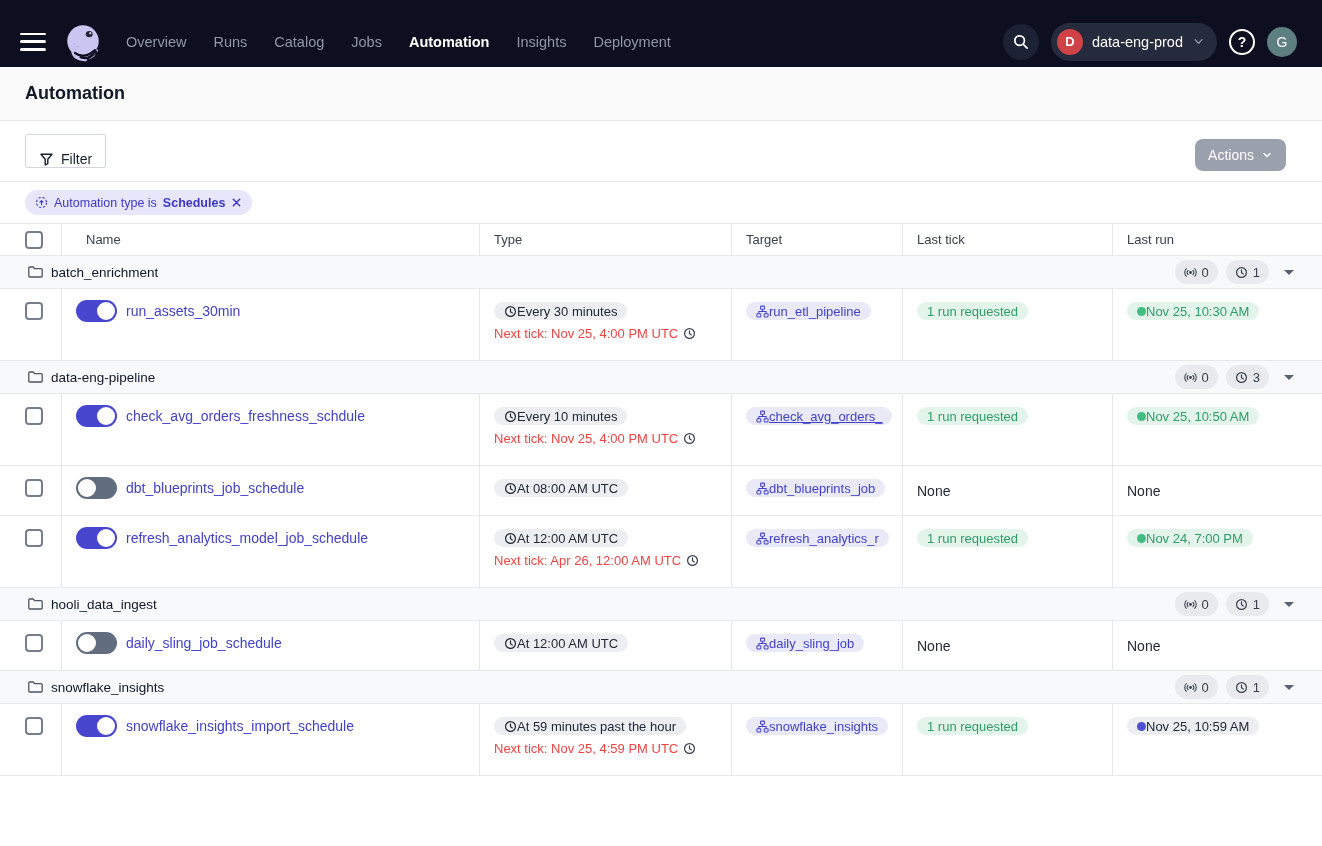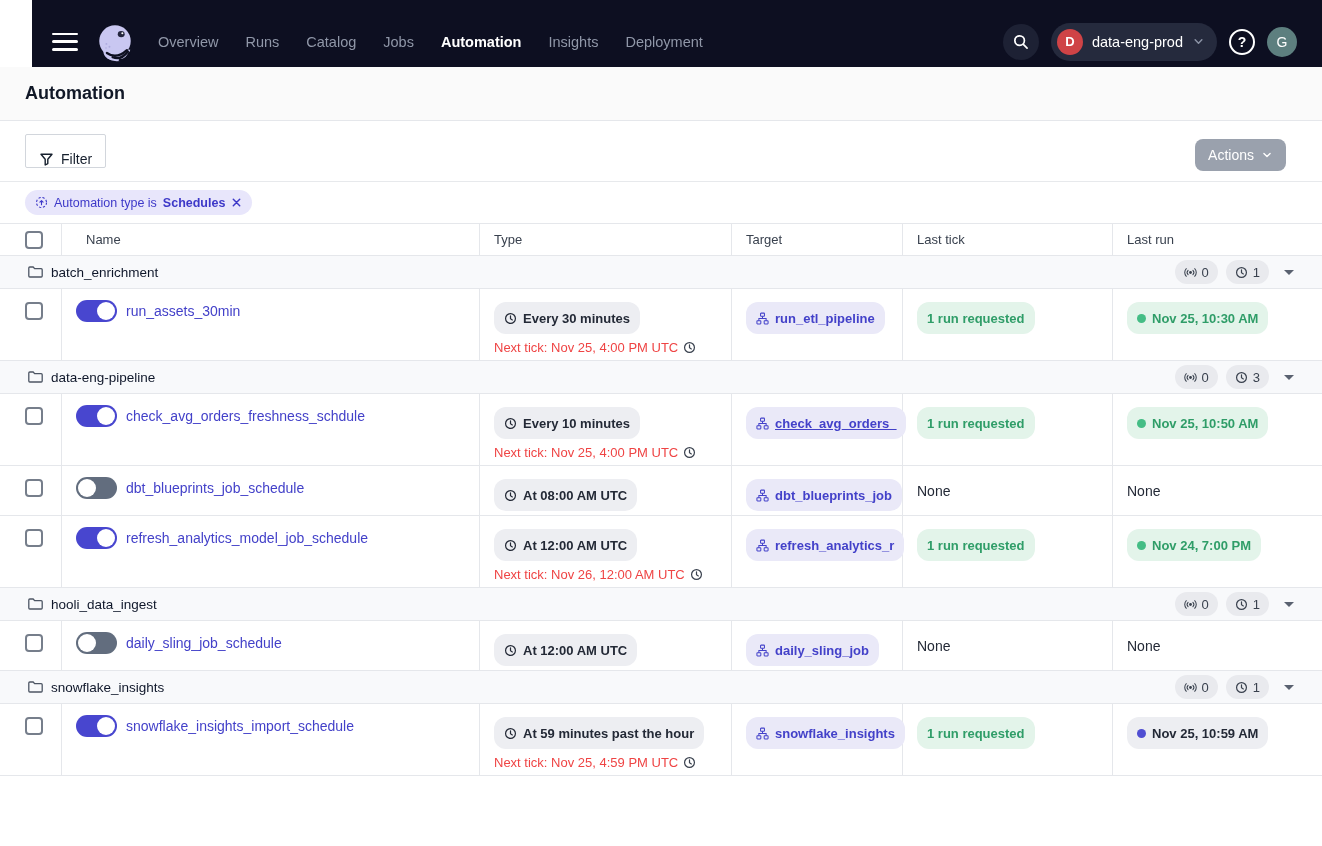--- a/index.html
+++ b/index.html
@@ -1,20 +1,20 @@
 <!DOCTYPE html>
 <html><head>
 <meta charset="utf-8">
 <style>
   * { margin:0; padding:0; box-sizing:border-box; }
   html,body { width:1322px; height:846px; overflow:hidden; background:#fff;
     font-family:"Liberation Sans", sans-serif; }
 
   
-  .topnav { height:67px; background:#0d0f21; display:flex; align-items:center; padding:16px 25px 0 20px;margin-left:32px; }
+  .topnav { height:67px; background:#0d0f21; display:flex; align-items:center; padding:16px 25px 0 20px; }
   .hamburger { width:26px; height:18px; display:flex; flex-direction:column; justify-content:space-between; cursor:pointer; margin-right:16px; }
   .hamburger span { display:block; height:2.6px; background:#fff; border-radius:2px; }
   .logo { margin-right:22px; display:flex; align-items:center; }
   .navlinks { display:flex; align-items:center; gap:27px; }
   .navlink { font-size:14.5px; color:#9097a8; cursor:pointer; }
   .navlink.active { color:#fff; font-weight:bold; }
   .topnav-right { margin-left:auto; display:flex; align-items:center; gap:12px; }
   .search-btn { width:36px; height:36px; border-radius:50%; background:#1d2134; display:flex; align-items:center; justify-content:center; color:#fff; cursor:pointer; }
   .depl-pill { height:38px; border-radius:19px; background:#252a3d; display:flex; align-items:center; gap:9px; padding:0 12px 0 6px; cursor:pointer; }
   .depl-badge { width:26px; height:26px; border-radius:50%; background:#cf4346; color:#fff; font-size:13px; font-weight:bold; display:flex; align-items:center; justify-content:center; }
@@ -57,21 +57,21 @@
   .name-cell { display:flex; align-items:flex-start; padding:12px 14px 0 14px; gap:9px; }
   .toggle { width:41px; height:22px; border-radius:11px; position:relative; flex:none; cursor:pointer; margin-top:-1px; }
   .toggle.on { background:#4846cf; }
   .toggle.off { background:#626d7e; }
   .toggle .knob { position:absolute; top:2px; width:18px; height:18px; border-radius:50%; background:#fff; }
   .toggle.on .knob { right:2px; }
   .toggle.off .knob { left:2px; }
   .name-link { font-size:14px; color:#4341c9; text-decoration:none; cursor:pointer; line-height:20px; }
 
   .type-cell { display:flex; flex-direction:column; align-items:flex-start; gap:6px; padding:13px 14px 0 14px; }
-  .pill { height:32px; border-radius:12px; display:inline-flex; align-items:center; gap:6px; padding:0 10px; font-size:13px; white-space:nowrap;font-weight:bold; }
+  .pill { height:18px; border-radius:12px; display:inline-flex; align-items:center; padding:0 10px; font-size:13px; white-space:nowrap; }
   .pill.gray { background:#edeef2; color:#232936; }
   .pill.lav  { background:#eae9f8; color:#4341c9; }
   .pill.green{ background:#e3f4ea; color:#2f9d68; }
   .next-tick { display:flex; align-items:center; gap:5px; font-size:13px; color:#ef4444; }
   .next-tick svg { color:#39414e; }
   .target-cell, .ticks-cell, .run-cell { display:flex; align-items:flex-start; padding:13px 14px 0 14px; }
   .none-text { font-size:14px; color:#232936; line-height:24px; }
   .dot { width:9px; height:9px; border-radius:50%; flex:none; }
   .dot.g { background:#44bd85; } .dot.b { background:#504ed2; }
   .u { text-decoration:underline; }
@@ -407,21 +407,21 @@
       <a class="name-link">refresh_analytics_model_job_schedule</a>
     </div>
     <div class="tcell type-cell">
       <span class="pill gray">
         <svg class="icon" width="13" height="13">
             <use href="#sym-clock"></use>
           </svg>
         <span>At 12:00 AM UTC</span>
       </span>
       <span class="next-tick">
-        <span>Next tick: Nov 26, 12:00 AM UTC</span>
+        <span>Next tick: Apr 26, 12:00 AM UTC</span>
         <svg class="icon" width="13" height="13">
             <use href="#sym-clock"></use>
           </svg>
       </span>
     </div>
     <div class="tcell target-cell">
       <span class="pill lav">
         <svg class="icon" width="13" height="13">
             <use href="#sym-job"></use>
           </svg>

